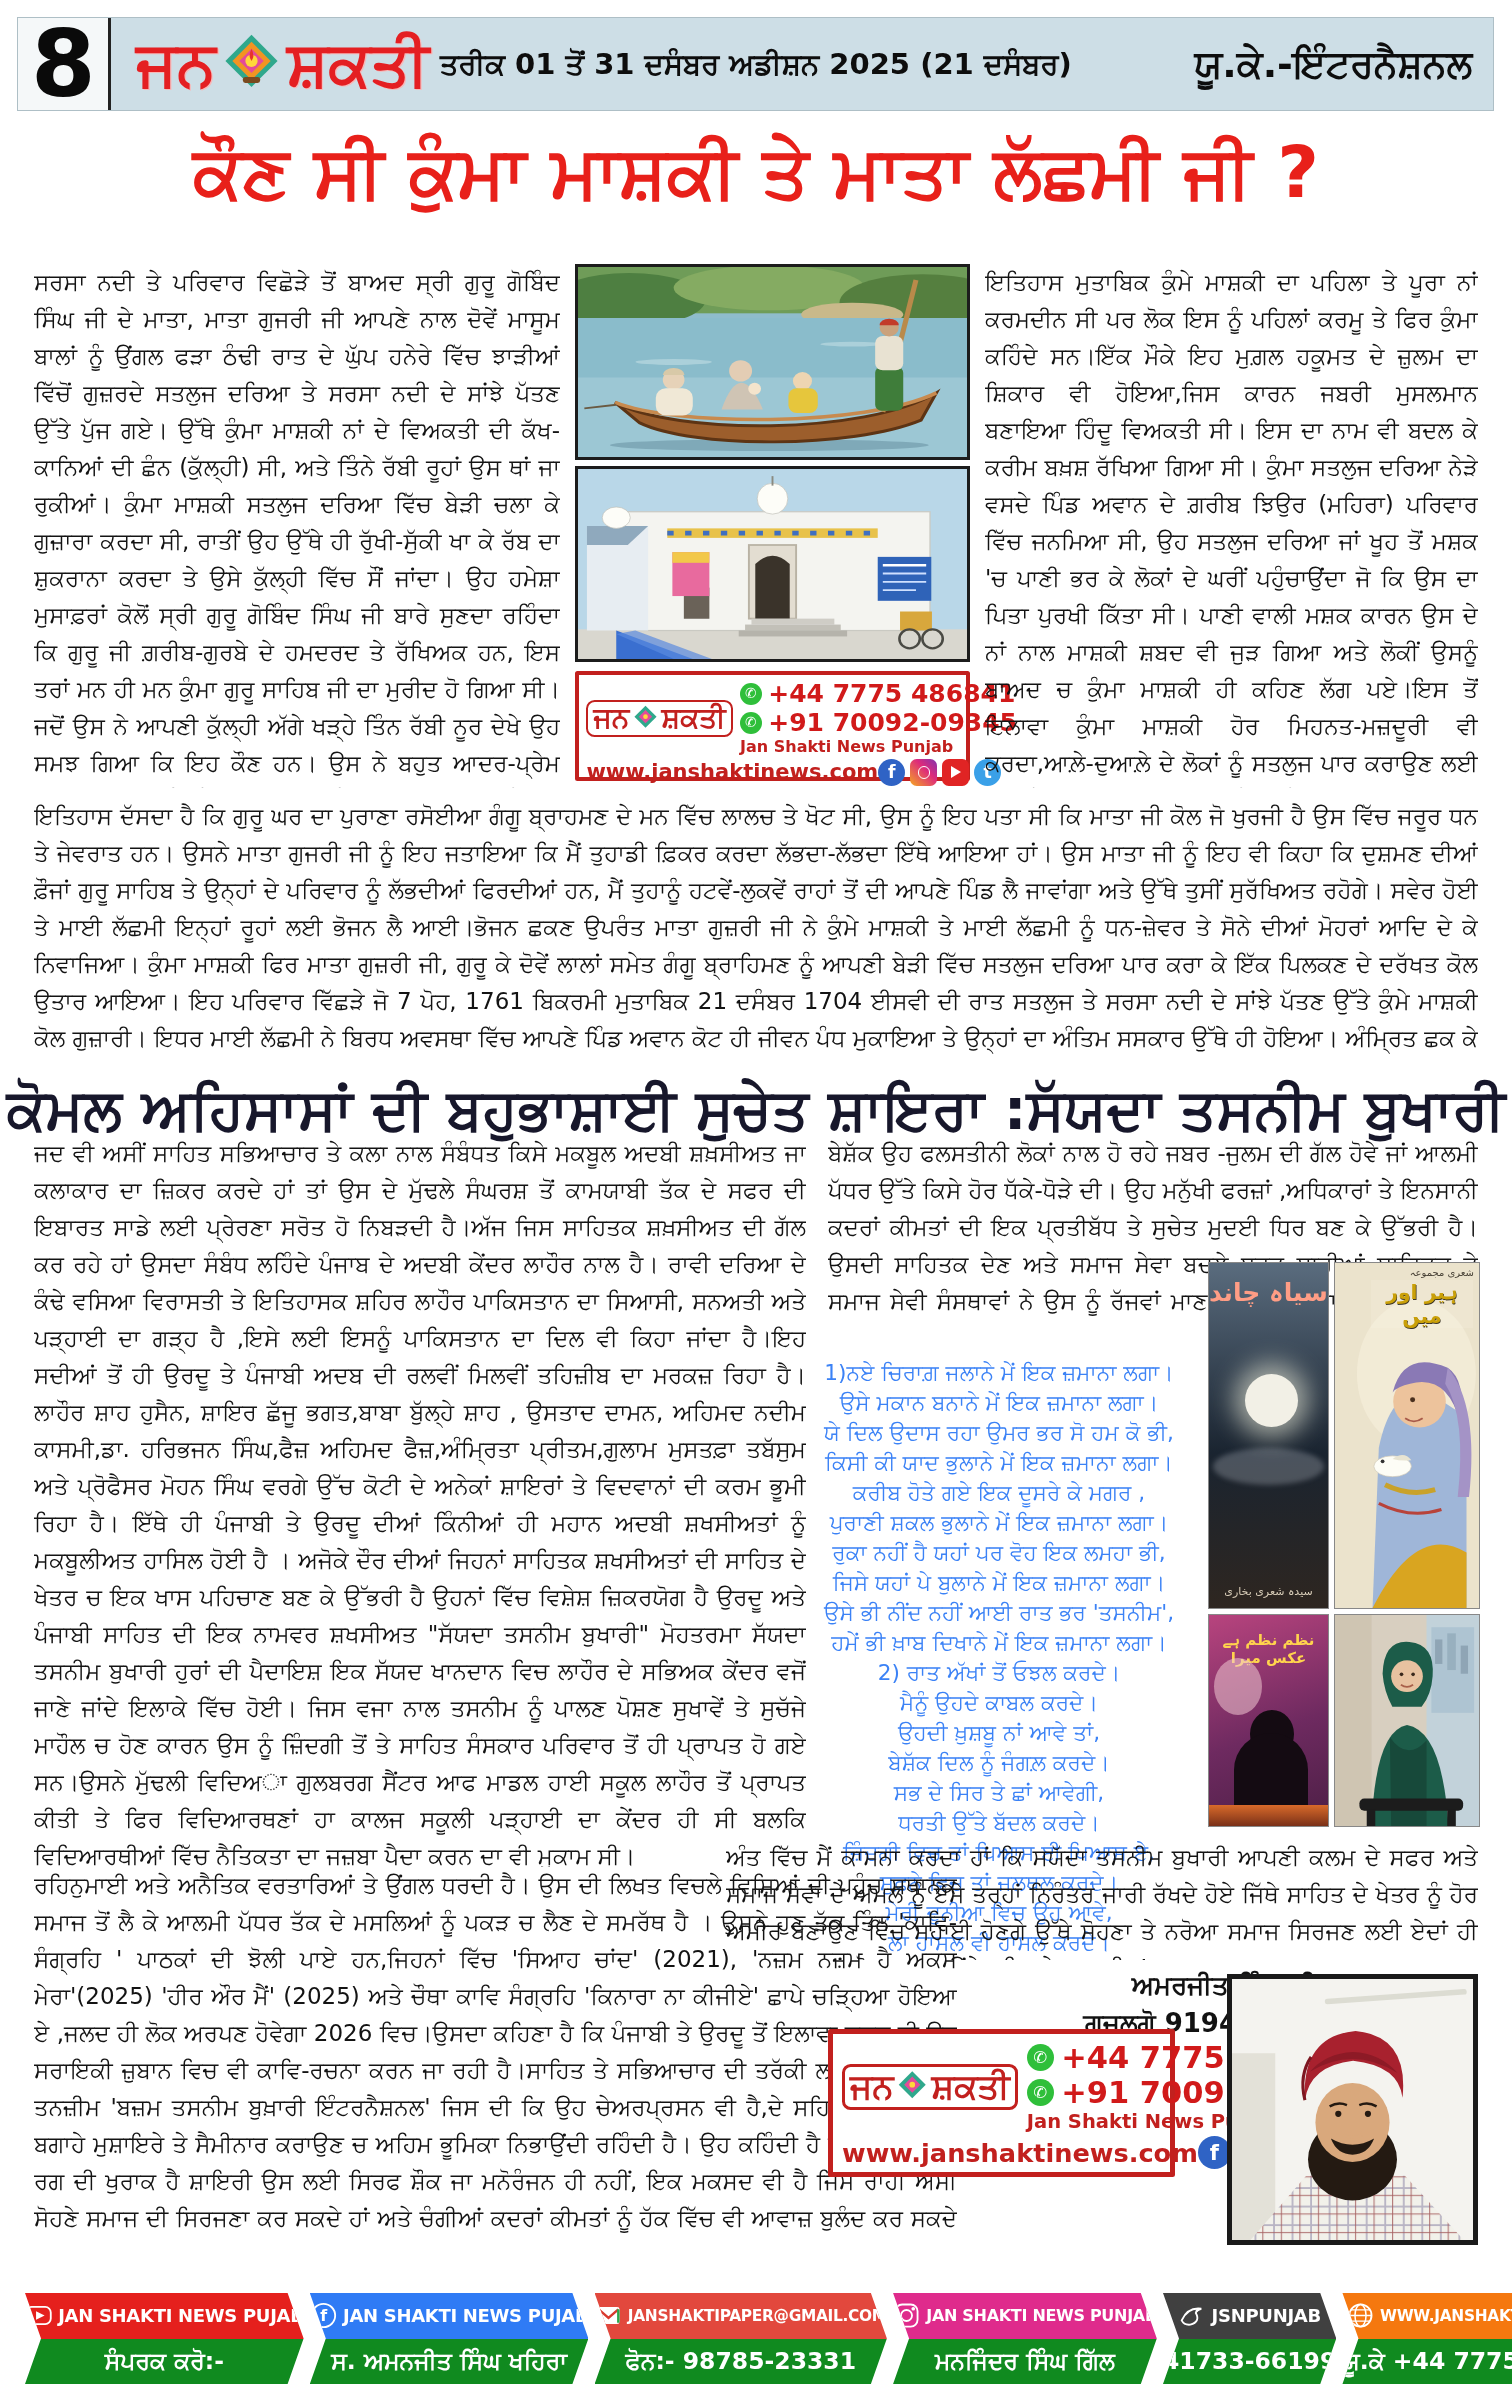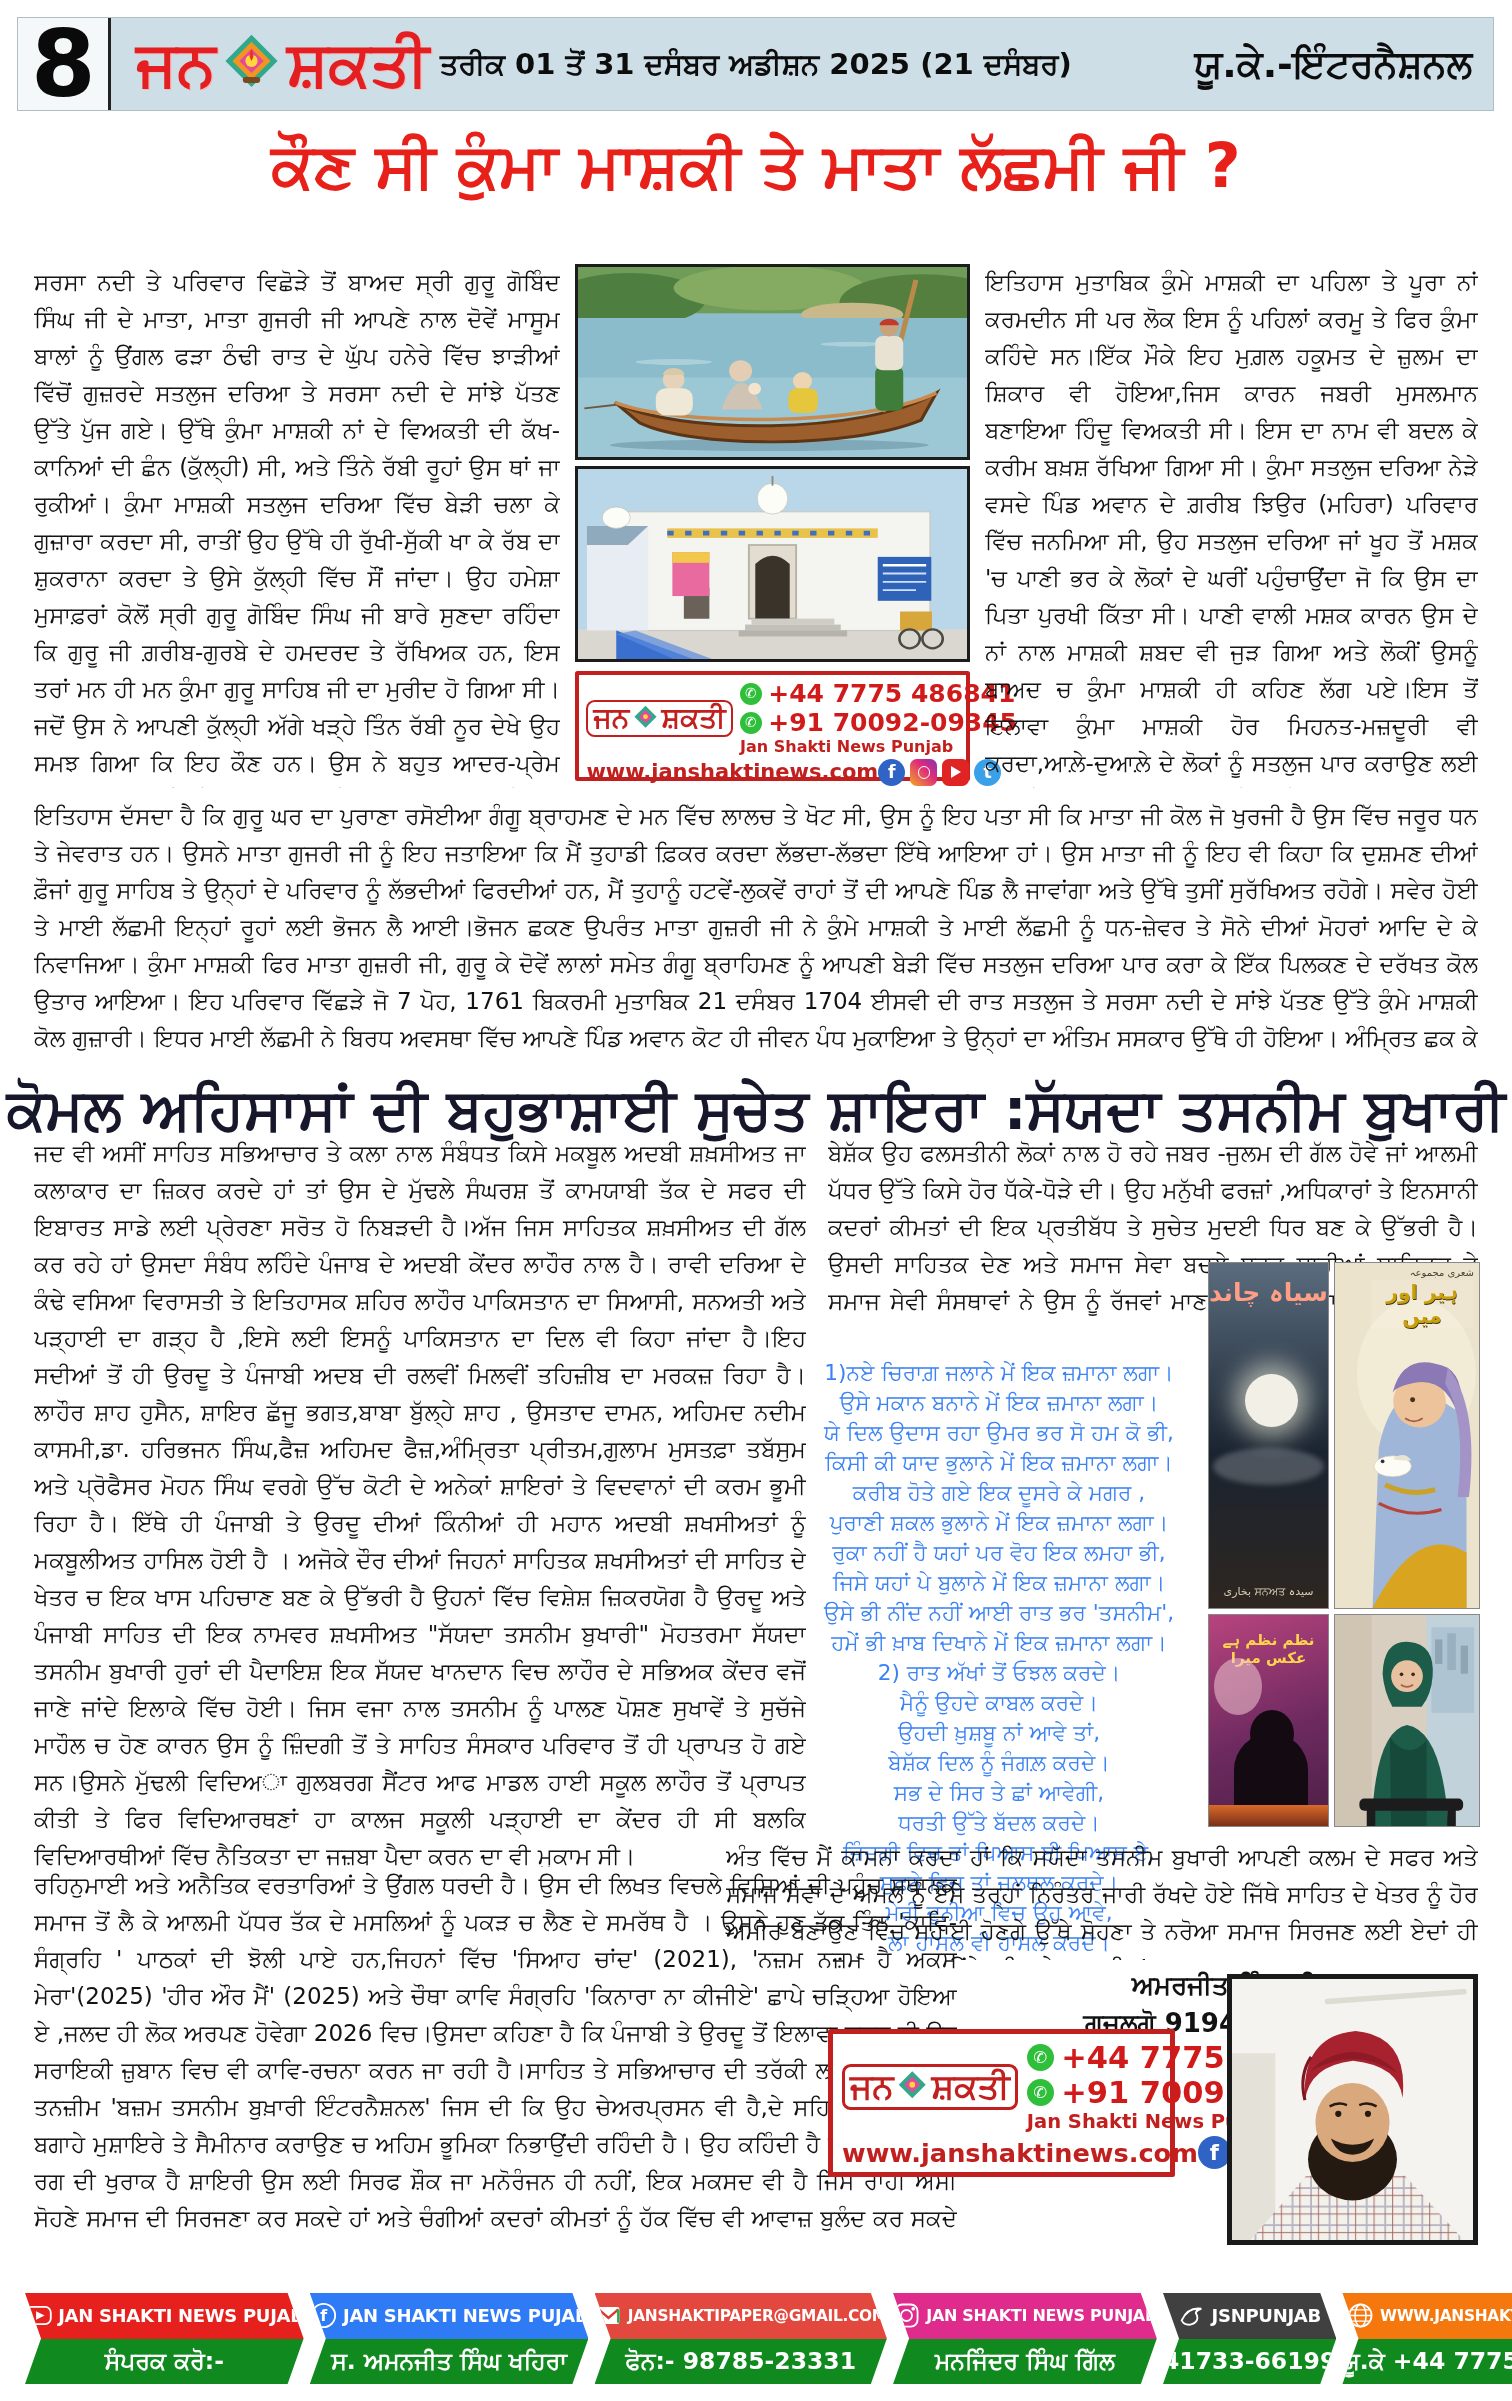--- a/index.html
+++ b/index.html
@@ -12,21 +12,21 @@
   .pagenum{width:93px;height:100%;background:#f5f8f9;color:#0a0a0a;font-size:93px;font-weight:bold;
            display:flex;align-items:center;justify-content:center;line-height:1;border-right:3.1px solid #222;}
   .masthead{display:flex;align-items:center;gap:6.2px;margin-left:25px;}
   .masthead .mh-txt{color:#e41f22;font-weight:bold;font-size:62px;line-height:1;
                     text-shadow:1.2px 1.2px 0 #f7b9b9;}
   .mh-logo{width:59px;height:68px;}
   .hdr-date{position:absolute;left:50%;transform:translateX(-50%);font-size:29px;font-weight:bold;color:#0d0d0d;white-space:nowrap;}
   .hdr-ed{position:absolute;right:21px;font-size:38px;font-weight:bold;color:#0d0d0d;white-space:nowrap;}
   
   .headline1{position:absolute;top:127px;left:0;width:100%;text-align:center;color:#e8201a;
-             font-size:62px;font-weight:bold;line-height:1.25;white-space:nowrap;}
+             font-size:72px;font-weight:bold;line-height:1.25;white-space:nowrap;}
   
   .art1{position:absolute;top:264px;left:34px;width:1444px;}
   .art1-row{display:flex;gap:15px;height:524px;overflow:hidden;}
   .bodytxt{font-size:23px;line-height:37px;text-align:justify;color:#131313;overflow:hidden;}
   .a1-left{width:526px;height:524px;}
   .a1-mid{width:395px;display:flex;flex-direction:column;gap:6.2px;}
   .a1-right{flex:1;height:524px;}
   .imgframe{border:3.1px solid #1c1c1c;background:#9fb9c5;overflow:hidden;}
   .img1{height:196px;}
   .img2{height:196px;}
@@ -277,21 +277,21 @@
       <div>ਮੇਰੀ ਦੁਨੀਆ ਵਿਚ ਉਹ ਆਵੇ,</div>
       <div>ਲਾ  ਹਾਸਲ  ਵੀ  ਹਾਸਲ ਕਰਦੇ।</div>
     </div>
 
     <div class="a2-books">
       <div class="books-r1">
         <div class="bookcov bc1">
           <div class="bc-title1">سیاہ چاند</div>
           <div class="moon"></div>
           <div class="cloud"></div>
-          <div class="bc-auth1">سیدہ ਸਨਅਤ بخاری</div>
+          <div class="bc-auth1">سیدہ شعری بخاری</div>
         </div>
         <div class="bookcov bc2">
           <div class="tag">شعری مجموعہ</div>
           <div class="strip">ہیر اور میں</div>
           <svg viewBox="0 0 230 560" width="100%" height="100%" preserveAspectRatio="none">
             <ellipse cx="130" cy="180" rx="95" ry="120" fill="#f4ecd8" opacity="0.8"></ellipse>
             <path d="M60 560 L70 300 Q90 200 150 210 L210 250 L210 560 Z" fill="#9fb6d8"></path>
             <path d="M60 560 Q130 420 210 470 L210 560 Z" fill="#d9a520"></path>
             <circle cx="135" cy="225" r="42" fill="#edc39c"></circle>
             <path d="M92 210 Q110 140 180 170 Q210 190 200 260 Q180 180 120 196 Q100 200 92 210 Z" fill="#8a79b5"></path>

